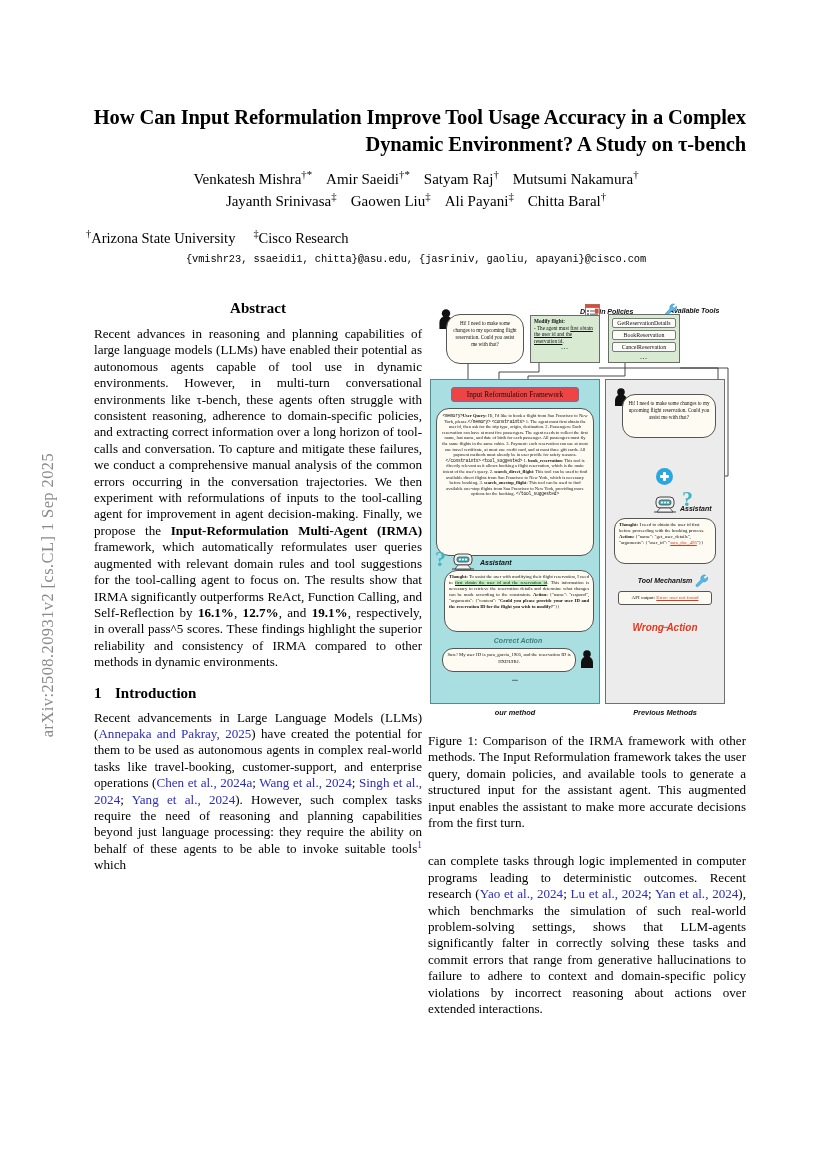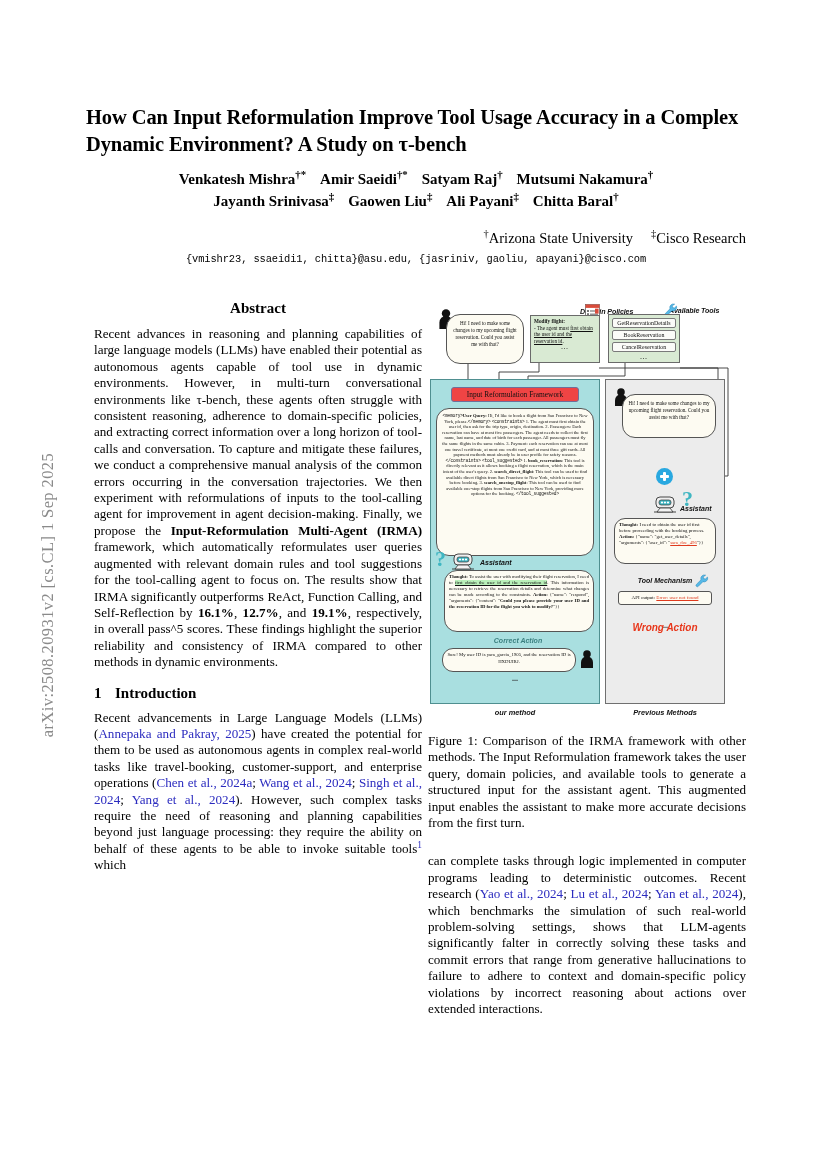--- a/index.html
+++ b/index.html
@@ -24,34 +24,34 @@
     font-size:16.5px;
     letter-spacing:.4px;
     color:#8a8a8a;
     text-align:center;
     white-space:nowrap;
   }
 
   
   .title{
     position:absolute; left:86px; top:104px; width:660px;
-    text-align:left;
+    text-align:right;
     font-weight:bold;
     font-size:20.5px;
     line-height:27px;
     letter-spacing:-0.1px;
   }
   .authors{
     position:absolute; left:86px; top:168px; width:660px;
-    text-align:center; font-weight:bold; font-size:15px; line-height:22px;
+    text-align:center; font-weight:normal; font-size:15px; line-height:22px;
   }
   .authors .sep{ display:inline-block; width:14px; }
   .affil{
     position:absolute; left:86px; top:230px; width:660px;
-    text-align:right; font-size:14.5px;
+    text-align:left; font-size:14.5px;
   }
   .affil .gap{ display:inline-block; width:18px; }
   .emails{
     position:absolute; left:86px; top:253px; width:660px;
     text-align:center;
     font-family:"Liberation Mono", monospace;
     font-size:10.4px;
     letter-spacing:-0.1px;
   }
   sup.mark{ font-size:.72em; vertical-align:super; line-height:0; }

